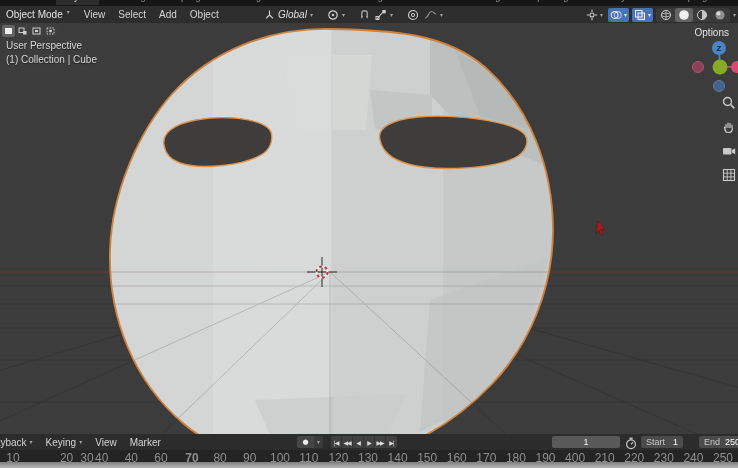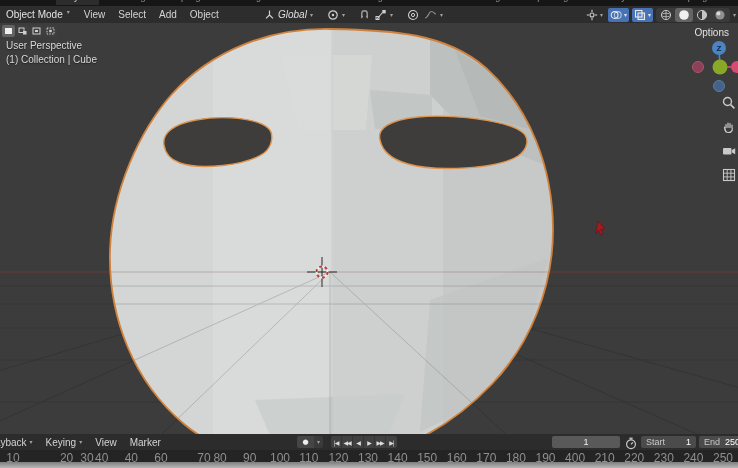--- a/index.html
+++ b/index.html
@@ -53,21 +53,21 @@
   .rec-btn{width:17px;height:12px;background:#454545;border-radius:2px 0 0 2px;display:flex;align-items:center;justify-content:center;color:#ececec;font-size:7px;font-family:"DejaVu Sans",sans-serif;}
   .rec-caret{width:9px;height:12px;background:#3a3a3a;border-radius:0 2px 2px 0;display:flex;align-items:center;justify-content:center;margin-right:8px;}
   .transport{display:flex;border-radius:2px;overflow:hidden;}
   .tbtn{width:11px;height:12px;background:#404040;border-right:1px solid #343434;color:#dcdcdc;font-size:6px;font-family:"DejaVu Sans",sans-serif;display:flex;align-items:center;justify-content:center;letter-spacing:-1px;}
   .tbtn:last-child{border-right:none;}
   .frame-field{position:absolute;left:552px;top:2px;width:68px;height:12px;background:#595959;border-radius:2px;color:#f2f2f2;font-size:9px;display:flex;align-items:center;justify-content:center;}
   .pvr-icon{position:absolute;left:625px;top:2px;}
   .range-field{position:absolute;top:2px;height:12px;background:#4b4b4b;border-radius:2px;display:flex;align-items:center;justify-content:space-between;padding:0 5px;font-size:9px;}
   .range-field .rl{color:#c9c9c9;}
   .range-field .rv{color:#ffffff;}
-  .rf-start{left:641px;width:55px;}
+  .rf-start{left:641px;width:42px;}
   .rf-end{left:699px;width:46px;}
 
   .ruler{position:absolute;top:450px;left:0;width:738px;height:12px;background:#242424;}
   .tick{position:absolute;top:1px;transform:translateX(-50%);font-size:12px;color:#8f8f8f;}
 
   .statusbar{position:absolute;top:462px;left:0;width:738px;height:6px;background:linear-gradient(#7e7e7e,#b7b7b7);}
 </style>
 </head>
 <body>
 
@@ -370,21 +370,21 @@
     </span>
   </div>
 
   <div class="ruler">
       <span class="tick" style="left: 13px;">10</span>
       <span class="tick" style="left: 42.583px; margin-left: 24px;">20</span>
       <span class="tick" style="left: 87px;">30</span>
       <span class="tick" style="left: 101.749px;">40</span>
       <span class="tick" style="left: 131.332px;">40</span>
       <span class="tick" style="left: 160.915px;">60</span>
-      <span class="tick" style="left: 204px;">70</span>
+      <span class="tick" style="left: 192px; font-weight: bold;">70</span>
       <span class="tick" style="left: 220.081px;">80</span>
       <span class="tick" style="left: 249.664px;">90</span>
       <span class="tick" style="left: 280px;">100</span>
       <span class="tick" style="left: 308.83px;">110</span>
       <span class="tick" style="left: 338.413px;">120</span>
       <span class="tick" style="left: 367.996px;">130</span>
       <span class="tick" style="left: 397.579px;">140</span>
       <span class="tick" style="left: 427.162px;">150</span>
       <span class="tick" style="left: 456.745px;">160</span>
       <span class="tick" style="left: 486.328px;">170</span>

